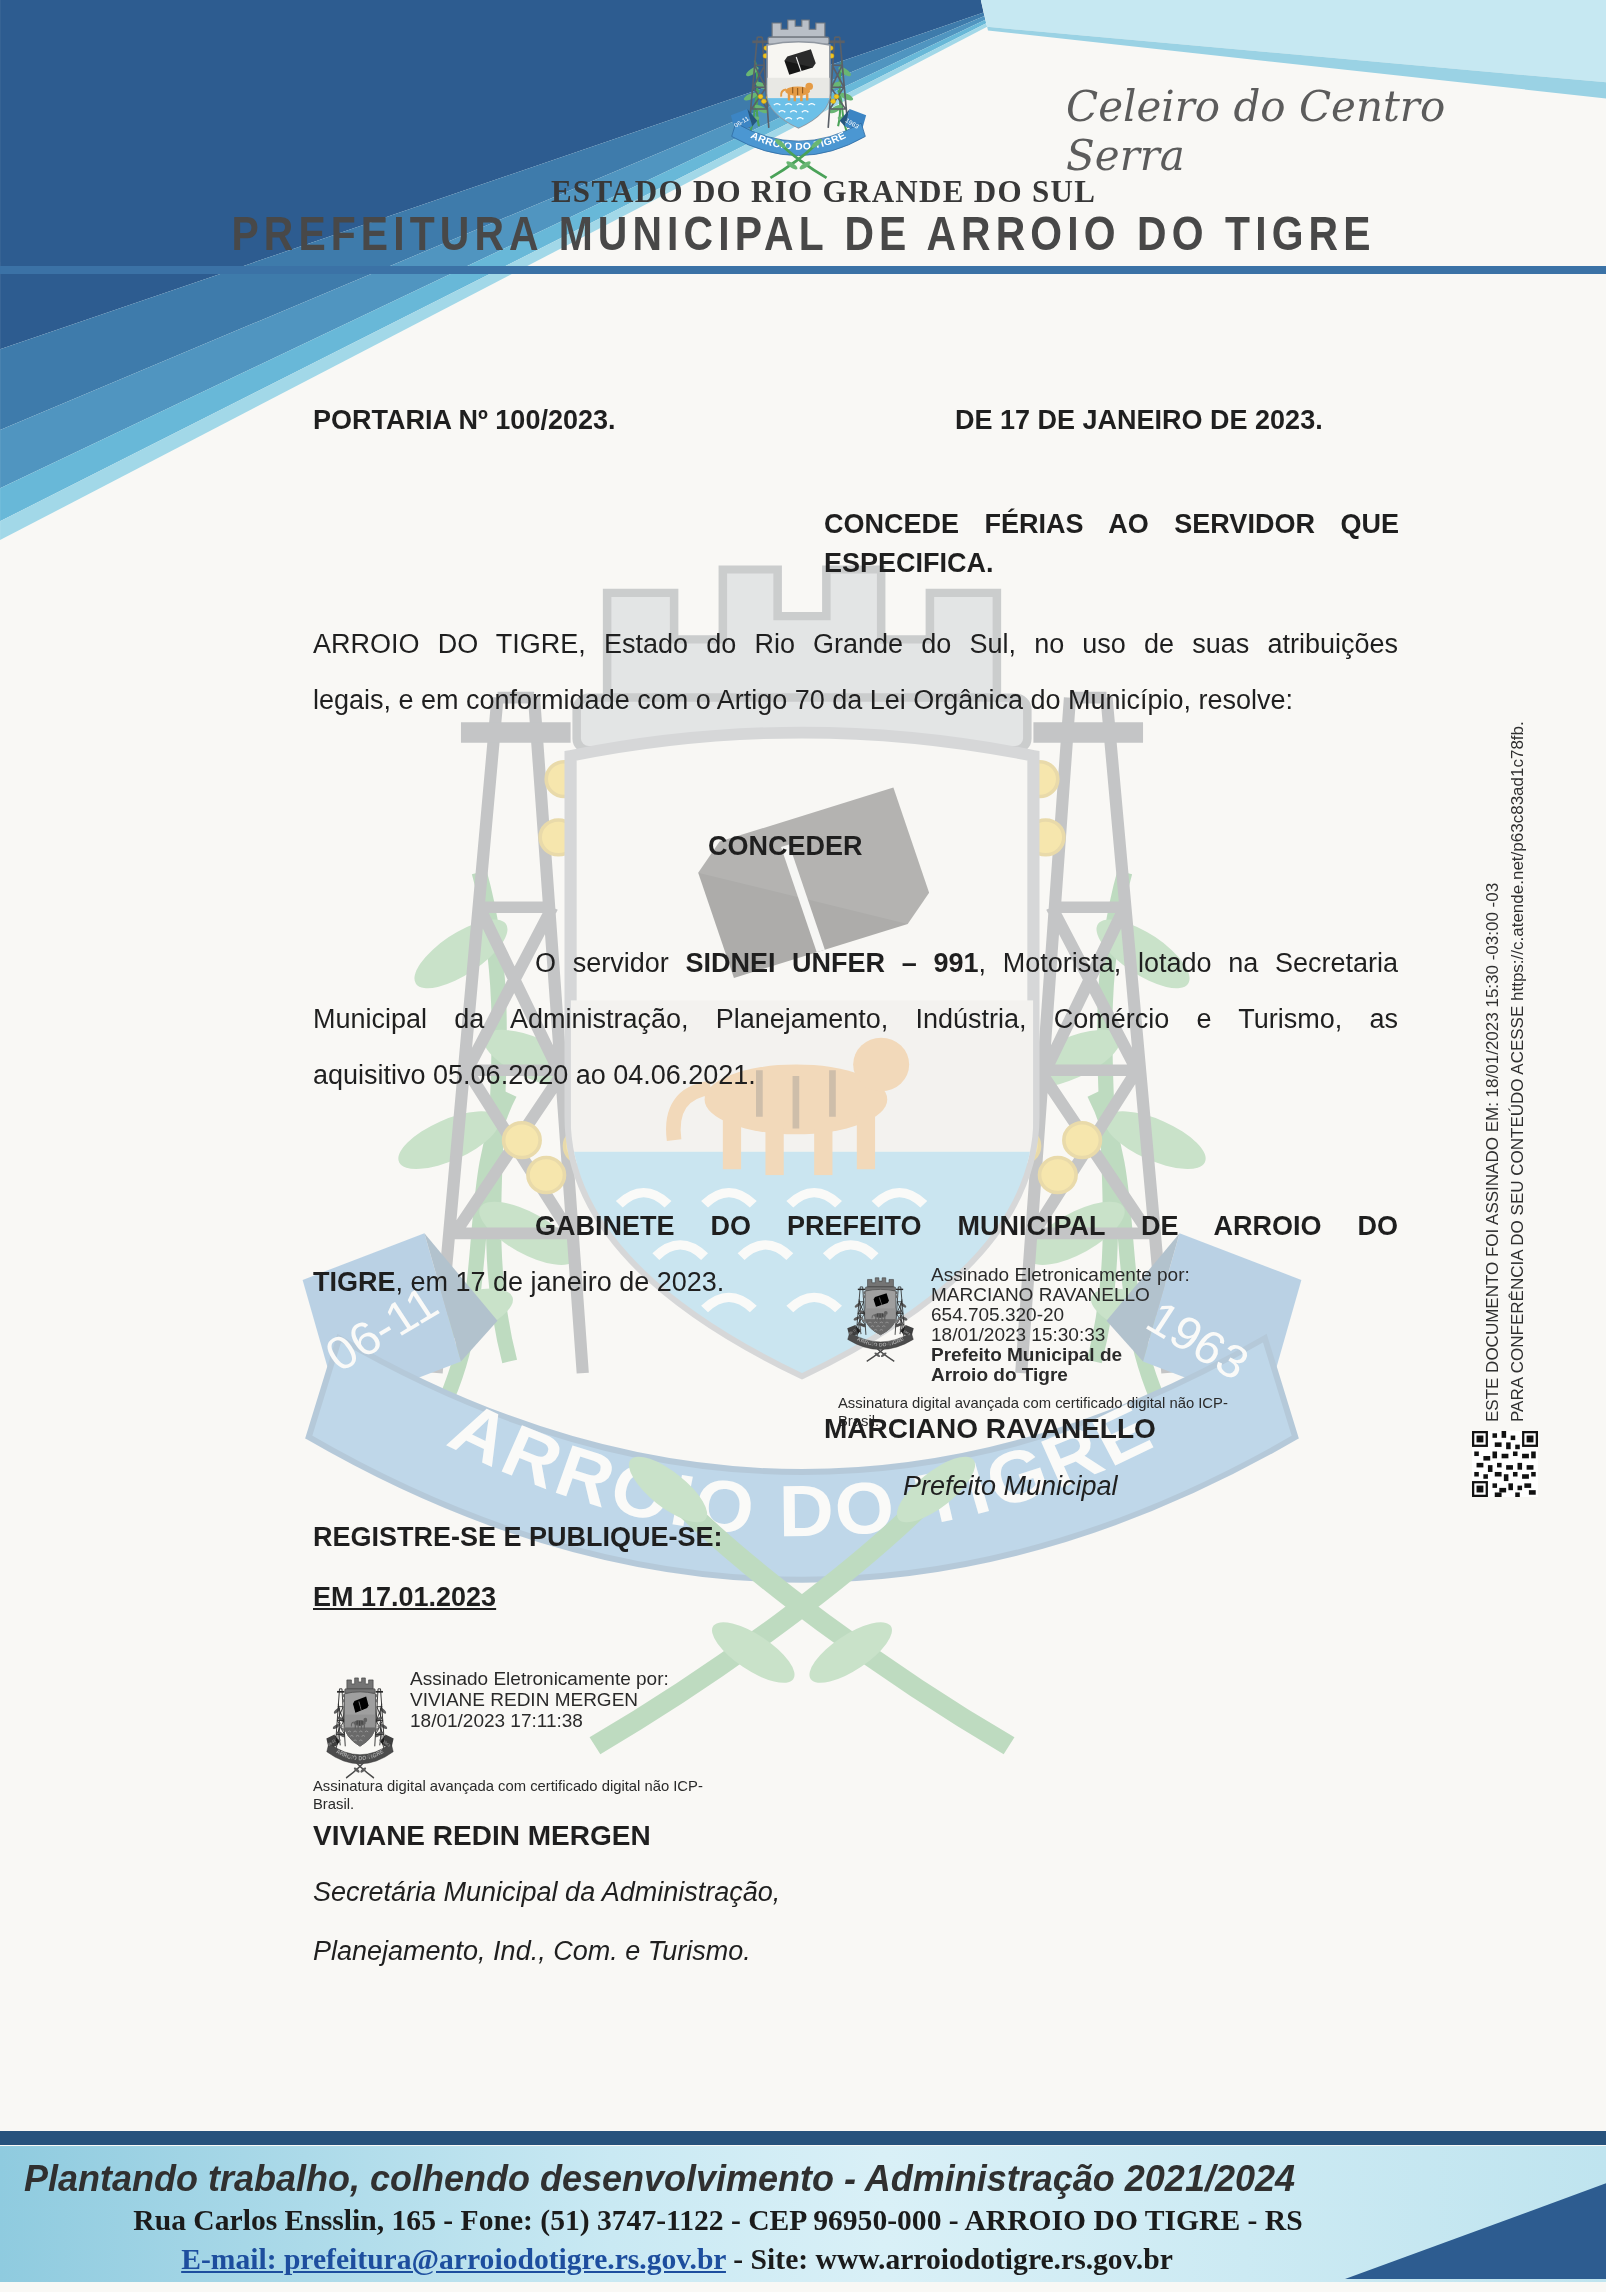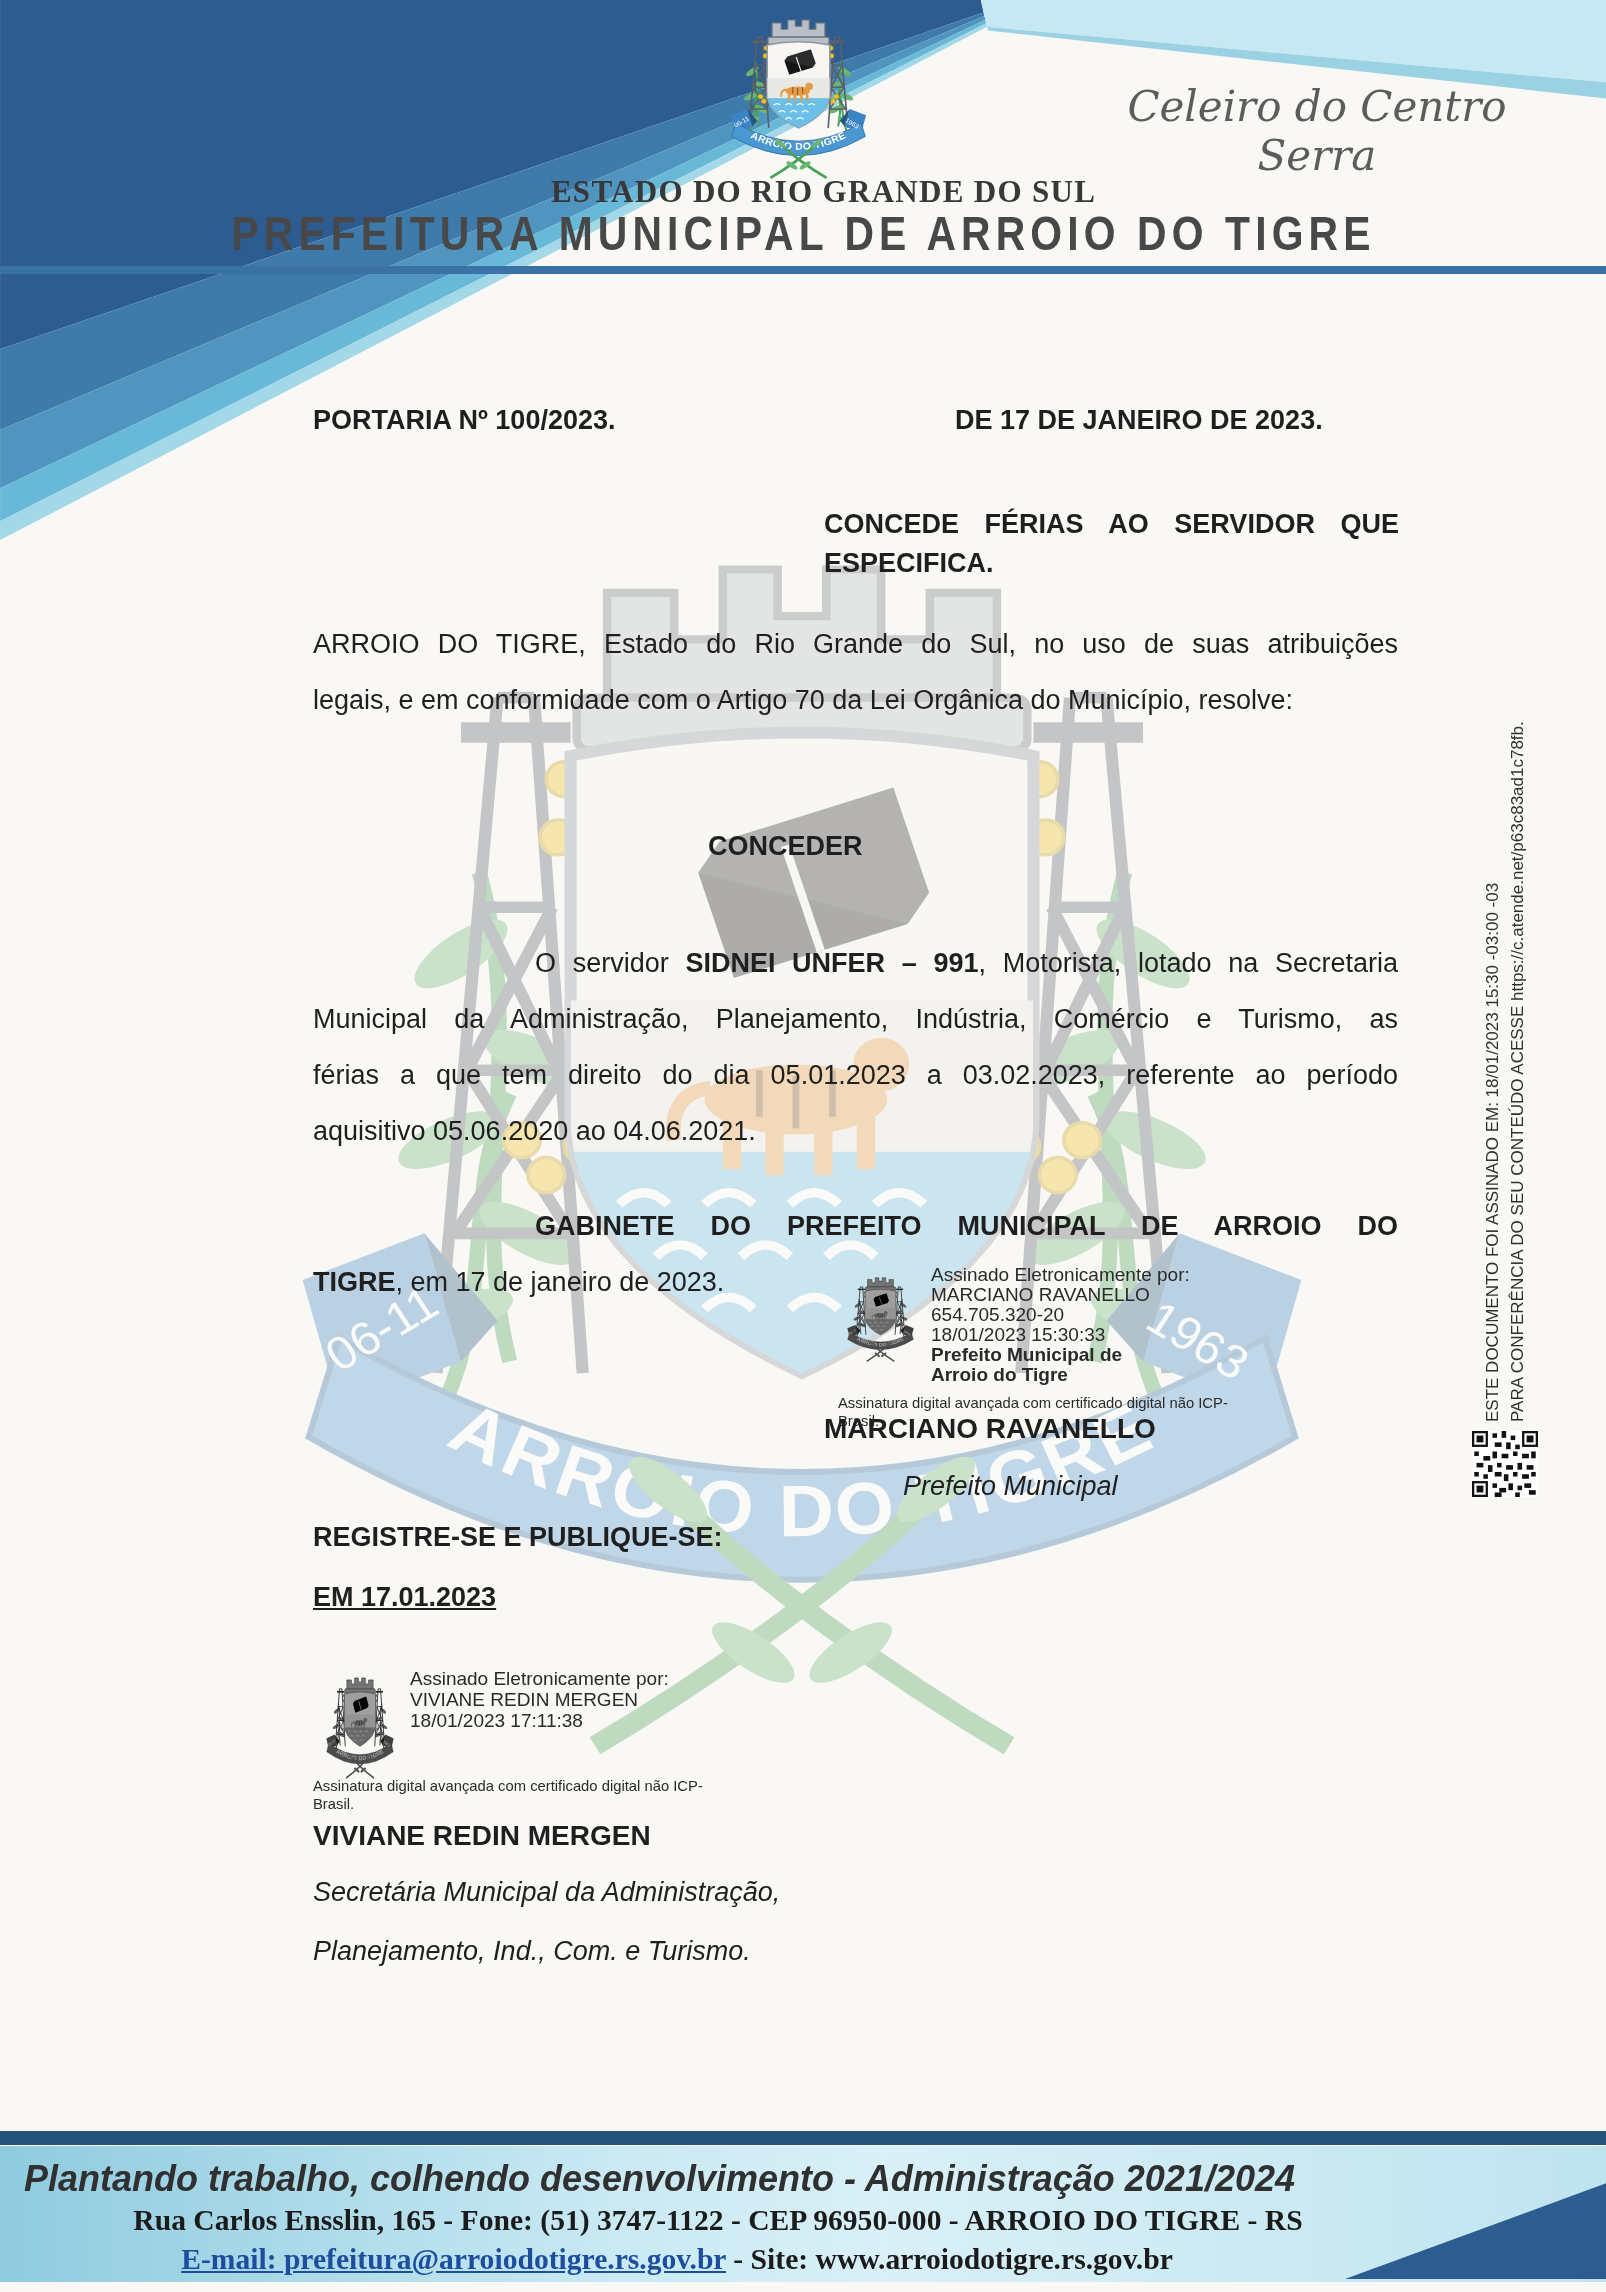--- a/index.html
+++ b/index.html
@@ -4,21 +4,21 @@
 <style>
   html,body{margin:0;padding:0;background:#ffffff;}
   .page{position:relative;width:1607px;height:2293px;background:#f9f8f5;overflow:hidden;
         font-family:"Liberation Sans",sans-serif;color:#1f1f1f;}
   .abs{position:absolute;}
   .b{font-weight:bold;}
   .i{font-style:italic;}
   
   .bands{left:0;top:0;}
   .crest-top{left:716px;top:9px;width:165px;height:172px;}
-  .motto{left:1066px;top:82px;width:502px;text-align:center;
+  .motto{left:1066px;top:82px;width:502px;text-align:left;
          font-family:"DejaVu Serif",serif;font-style:italic;font-size:42px;color:#5c5c5c;}
   .state-line{left:0;top:174px;width:1607px;text-align:center;
               font-family:"Liberation Serif",serif;font-weight:bold;font-size:31px;
               letter-spacing:1.3px;color:#383838;padding-left:20px;}
   .muni-line{left:0;top:207px;width:1607px;text-align:center;font-weight:bold;font-size:43px;
              letter-spacing:5.4px;color:#484848;transform:scale(0.95,1.1);transform-origin:center top;}
   .rule{left:0;top:266px;width:1607px;height:8px;background:#3b72a6;}
   
   .h-num{left:313px;top:405px;font-size:27px;}
   .h-date{left:955px;top:405px;font-size:27px;}
@@ -221,21 +221,20 @@
   <div class="abs para p1">
     <div class="pl">ARROIO DO TIGRE, Estado do Rio Grande do Sul, no uso de suas atribuições</div>
     <div class="pl last">legais, e em conformidade com o Artigo 70 da Lei Orgânica do Município, resolve:</div>
   </div>
 
   <div class="abs conceder b">CONCEDER</div>
 
   <div class="abs para p2">
     <div class="pl ind"><span>O servidor </span><span class="b">SIDNEI UNFER – 991</span><span>, Motorista, lotado na Secretaria</span></div>
     <div class="pl">Municipal da Administração, Planejamento, Indústria, Comércio e Turismo, as</div>
-    <div class="pl">férias a que tem direito do dia 05.01.2023 a 03.02.2023, referente ao período</div>
     <div class="pl last">aquisitivo 05.06.2020 ao 04.06.2021.</div>
   </div>
 
   <div class="abs para p3">
     <div class="pl ind b">GABINETE DO PREFEITO MUNICIPAL DE ARROIO DO</div>
     <div class="pl last"><span class="b">TIGRE</span><span>, em 17 de janeiro de 2023.</span></div>
   </div>
 
   <svg class="abs sig1-icon stamp-icon" viewBox="0 0 200 220" preserveAspectRatio="none">
       <use href="#coa"></use>

